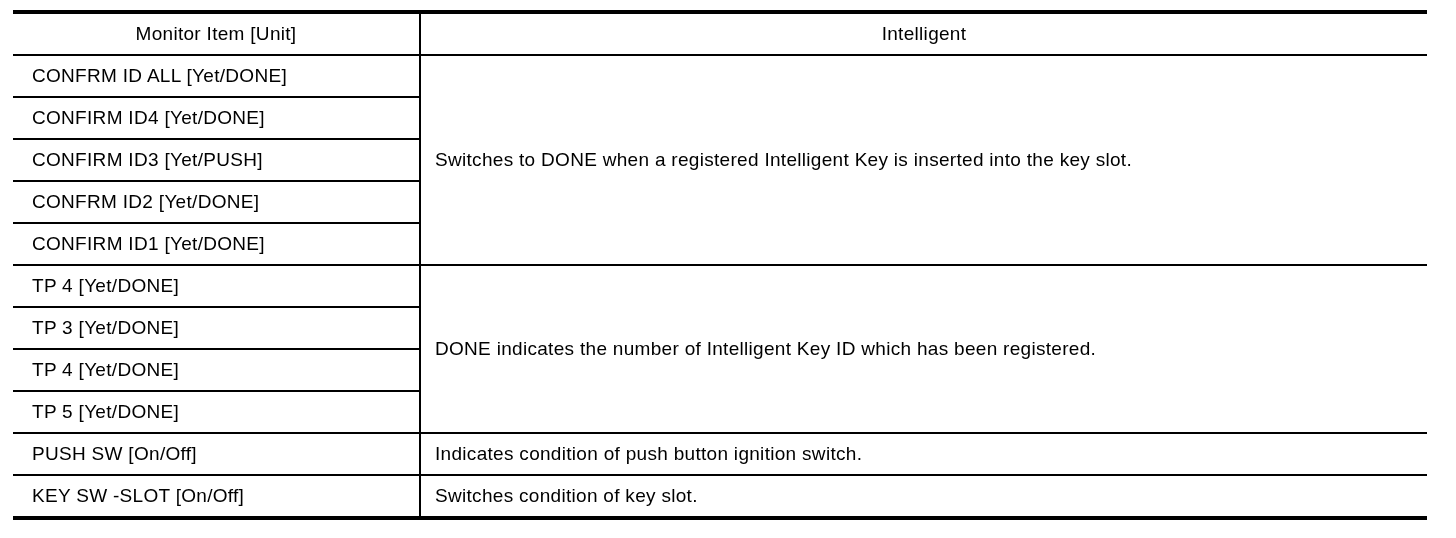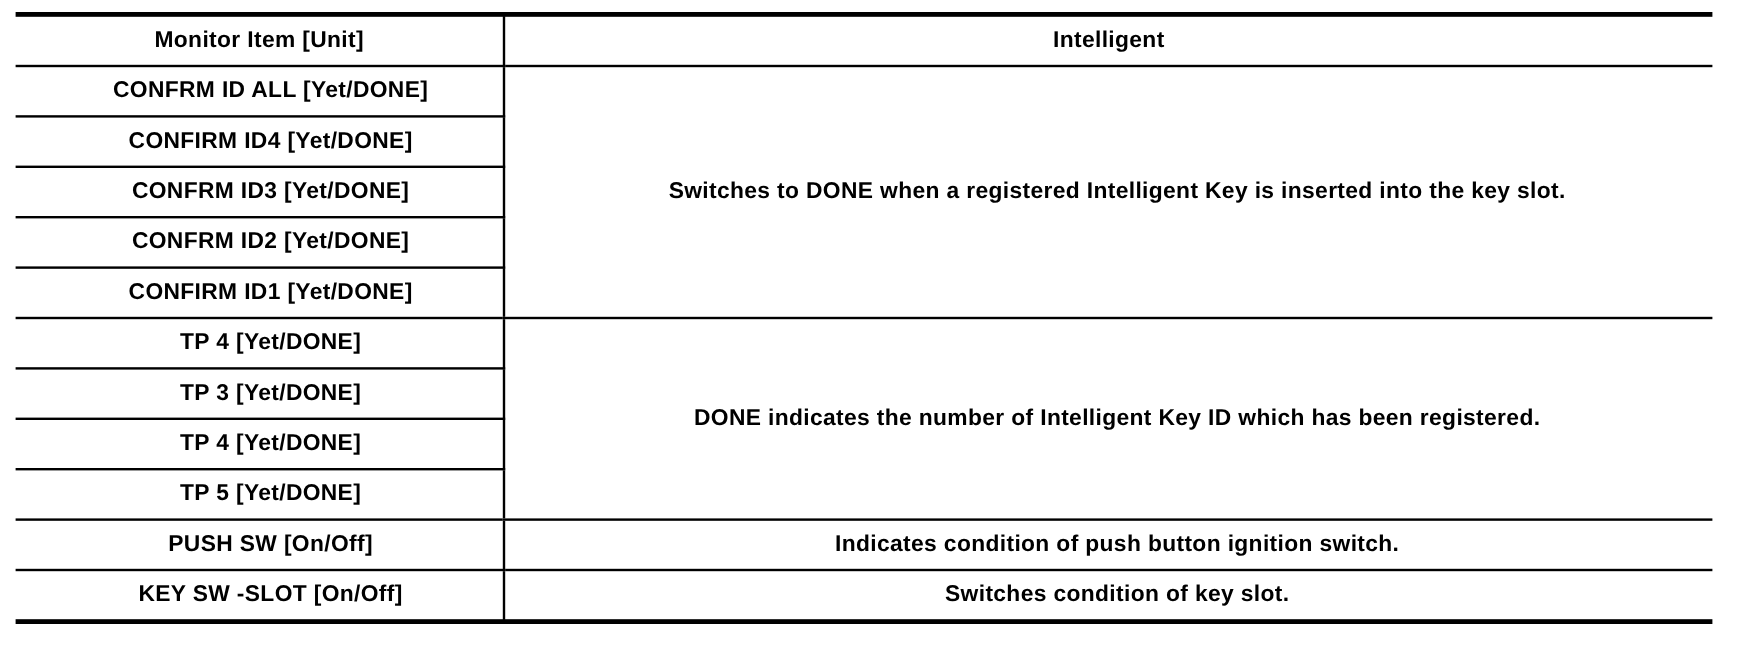--- a/index.html
+++ b/index.html
@@ -32,40 +32,40 @@
   }
   table.monitor-table col.c-item { width: 407px; }
   table.monitor-table col.c-desc { width: 1007px; }
   table.monitor-table th,
   table.monitor-table td {
     border: none;
     border-top: 2px solid #000;
     border-bottom: 2px solid #000;
     padding: 0;
     height: 40px;
-    font-weight: bold;
+    font-weight: normal;
     vertical-align: middle;
     background: #ffffff;
     white-space: nowrap;
     overflow: hidden;
   }
   
   table.monitor-table th.item-col,
   table.monitor-table td.item-col {
     border-right: 2px solid #000;
   }
   table.monitor-table th {
     text-align: center;
   }
   table.monitor-table td.item-col {
-    text-align: center;
+    text-align: left;
     padding-left: 19px;
   }
   table.monitor-table td.desc-col {
-    text-align: center;
+    text-align: left;
     padding-left: 14px;
   }
 </style>
 </head>
 <body>
 
 <div class="page">
   <table class="monitor-table">
     <colgroup>
       <col class="c-item">
@@ -79,21 +79,21 @@
     </thead>
     <tbody>
       <tr>
         <td class="item-col">CONFRM ID ALL [Yet/DONE]</td>
         <td class="desc-col" rowspan="5">Switches to DONE when a registered Intelligent Key is inserted into the key slot.</td>
       </tr>
       <tr>
         <td class="item-col">CONFIRM ID4 [Yet/DONE]</td>
       </tr>
       <tr>
-        <td class="item-col">CONFRM ID3 [Yet/DONE]</td>
+        <td class="item-col">CONFIRM ID3 [Yet/PUSH]</td>
       </tr>
       <tr>
         <td class="item-col">CONFRM ID2 [Yet/DONE]</td>
       </tr>
       <tr>
         <td class="item-col">CONFIRM ID1 [Yet/DONE]</td>
       </tr>
       <tr>
         <td class="item-col">TP 4 [Yet/DONE]</td>
         <td class="desc-col" rowspan="4">DONE indicates the number of Intelligent Key ID which has been registered.</td>

